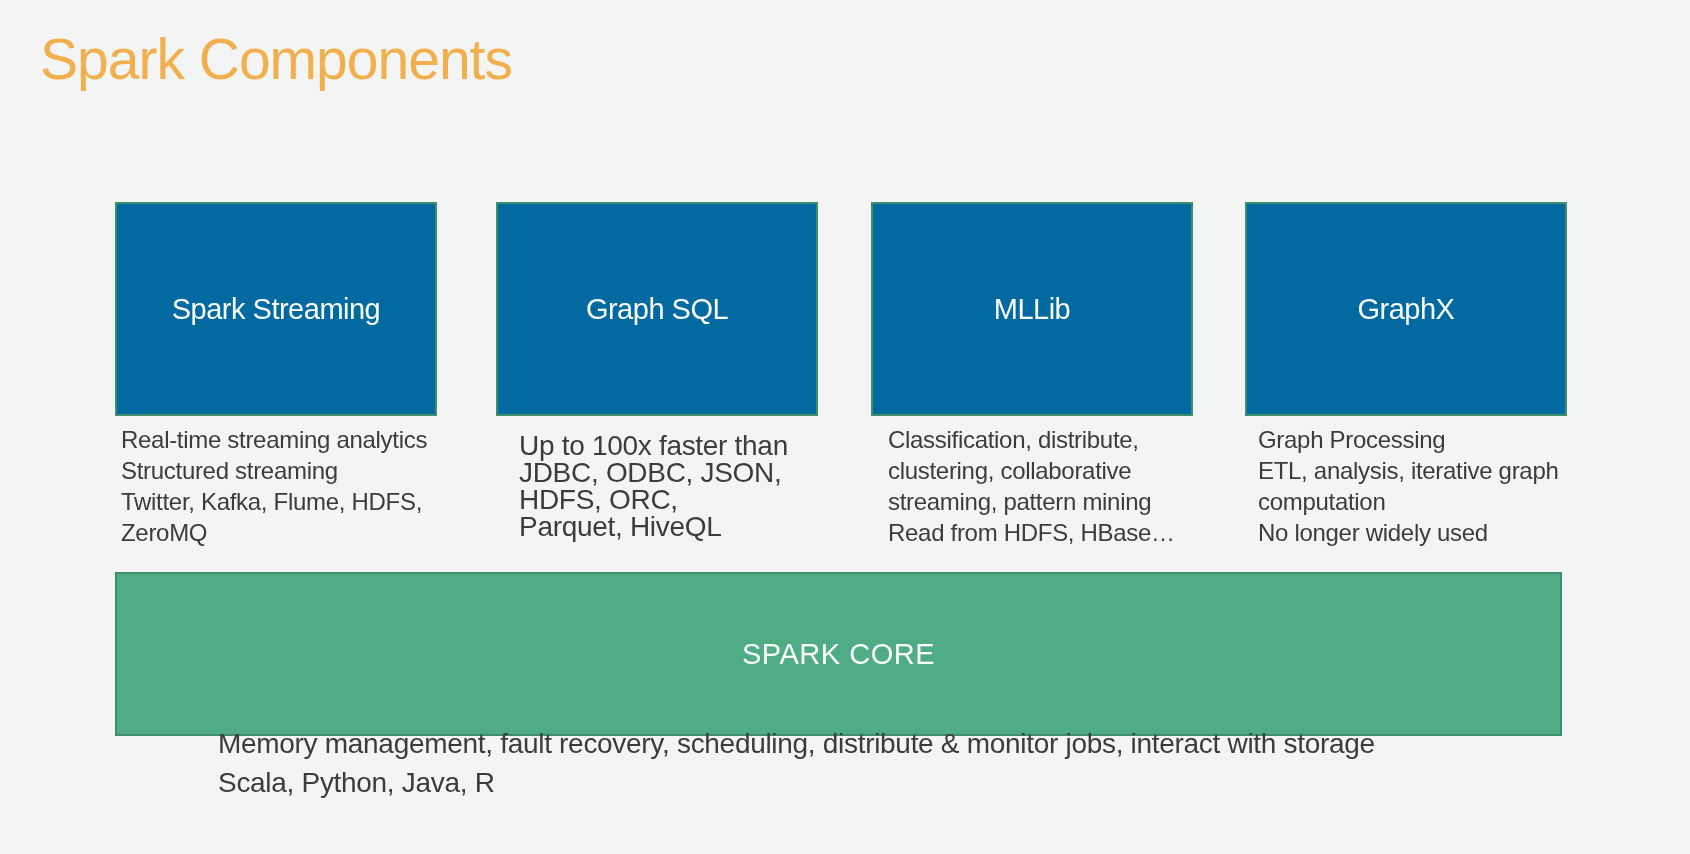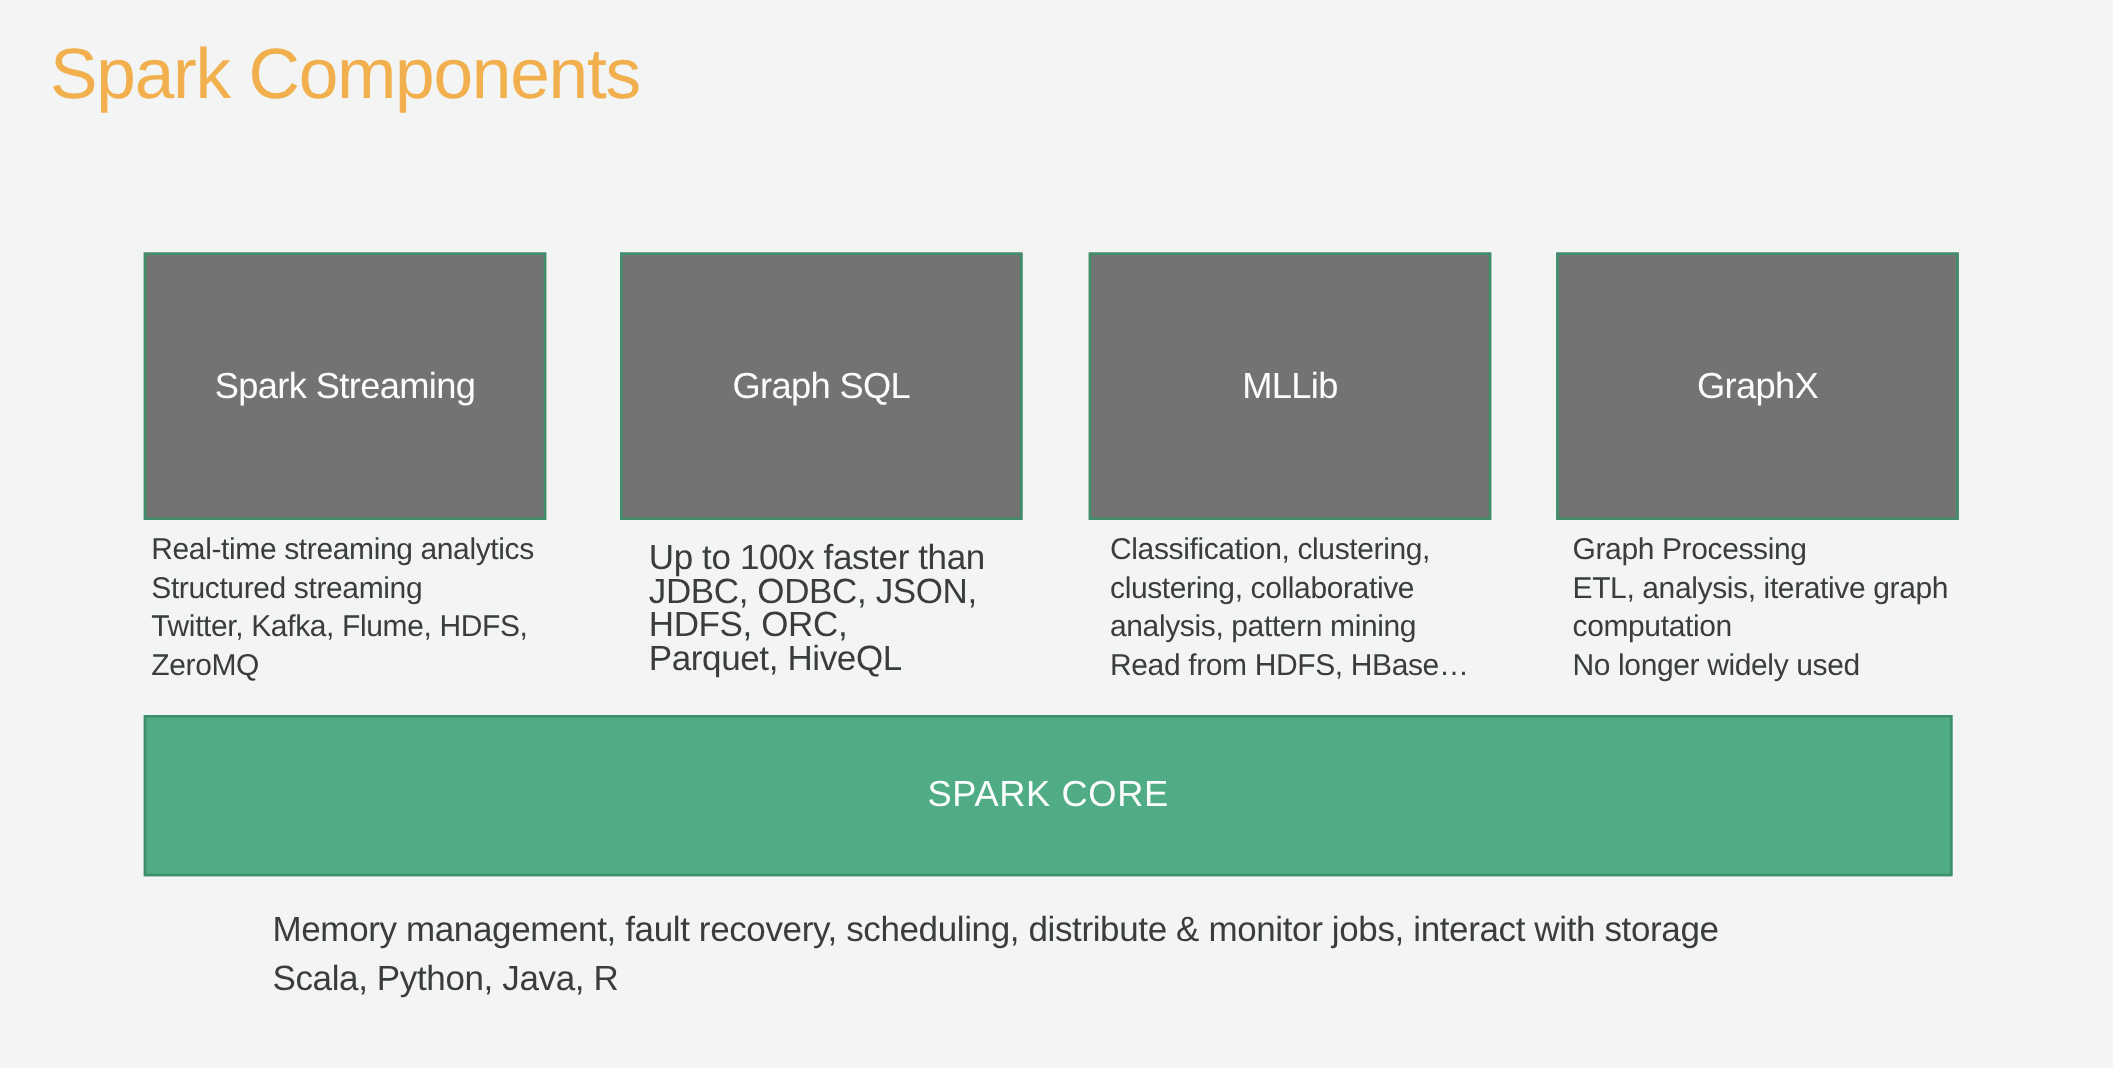--- a/index.html
+++ b/index.html
@@ -31,21 +31,21 @@
     width: 322px;
   }
   .col-1 { left: 115px; }
   .col-2 { left: 496px; }
   .col-3 { left: 871px; }
   .col-4 { left: 1245px; }
   .component-box {
     box-sizing: border-box;
     width: 322px;
     height: 214px;
-    background: #737373;
+    background: #0369a1;
     border: 2px solid #3E8E6C;
     display: flex;
     align-items: center;
     justify-content: center;
   }
   .component-box .box-label {
     color: #FBFDFC;
     font-size: 29px;
     letter-spacing: -0.5px;
   }
@@ -59,21 +59,21 @@
   .col-1 .component-desc { padding-left: 6px; }
   .col-2 .component-desc { padding-left: 23px; font-size: 28px; line-height: 27px; margin-top: 16px; }
   .col-3 .component-desc { padding-left: 17px; }
   .col-4 .component-desc { padding-left: 13px; }
   .core-bar {
     position: absolute;
     left: 115px;
     top: 572px;
     box-sizing: border-box;
     width: 1447px;
-    height: 129px;
+    height: 164px;
     background: #4FAC85;
     border: 2px solid #3E8E6C;
     display: flex;
     align-items: center;
     justify-content: center;
   }
   .core-bar .core-label {
     color: #FBFDFC;
     font-size: 29px;
     letter-spacing: 0.5px;
@@ -117,23 +117,23 @@
       <div>JDBC, ODBC, JSON, HDFS, ORC,</div>
       <div>Parquet, HiveQL</div>
     </div>
   </div>
 
   <div class="component-col col-3">
     <div class="component-box">
       <span class="box-label">MLLib</span>
     </div>
     <div class="component-desc">
-      <div>Classification, clustering,</div>
+      <div>Classification, distribute,</div>
       <div>clustering, collaborative</div>
-      <div>analysis, pattern mining</div>
+      <div>streaming, pattern mining</div>
       <div>Read from HDFS, HBase…</div>
     </div>
   </div>
 
   <div class="component-col col-4">
     <div class="component-box">
       <span class="box-label">GraphX</span>
     </div>
     <div class="component-desc">
       <div>Graph Processing</div>

